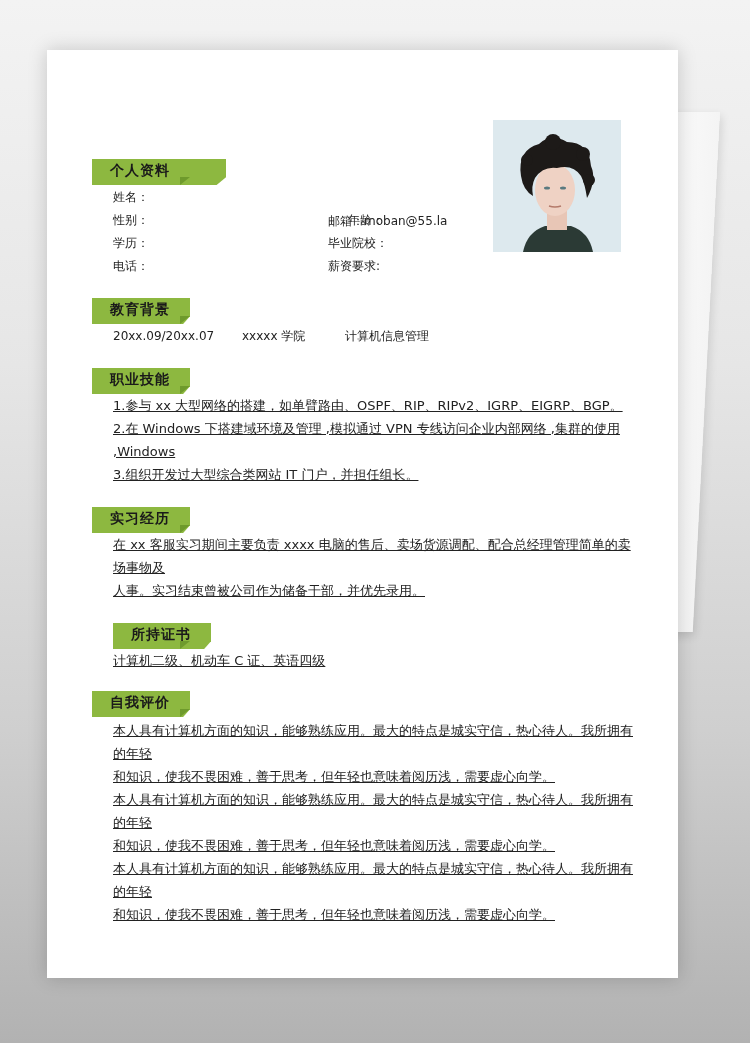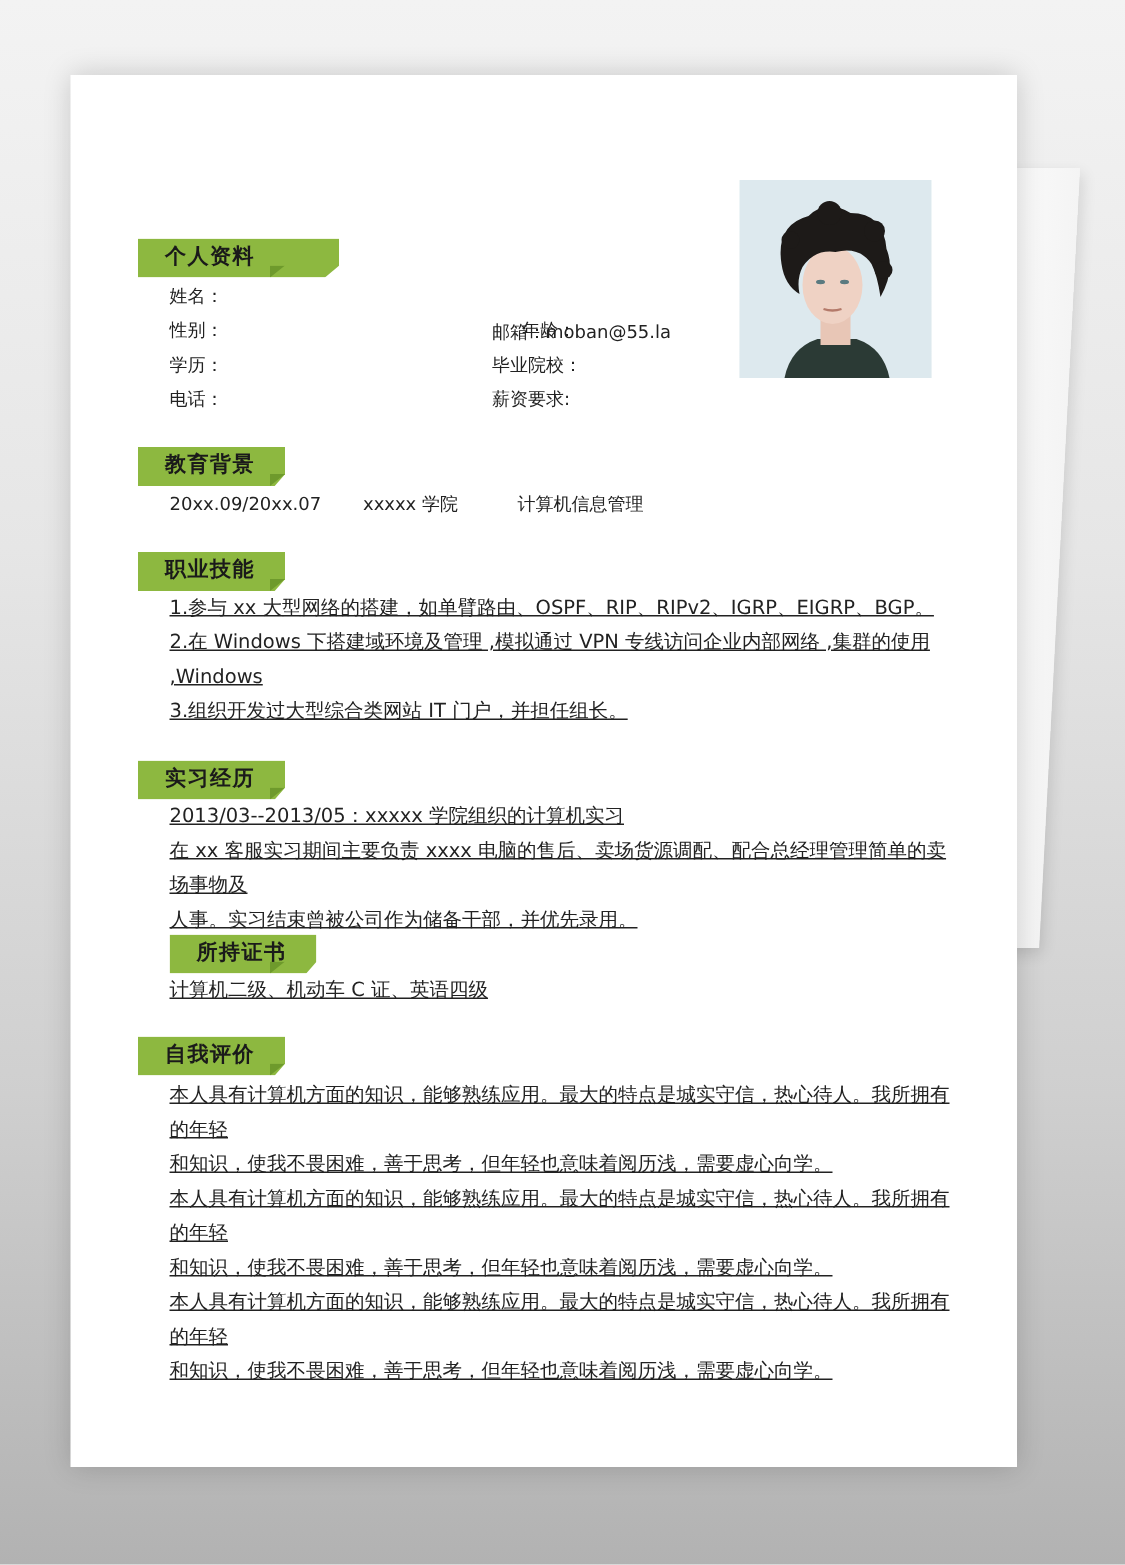--- a/index.html
+++ b/index.html
@@ -107,21 +107,20 @@
     <div>1.参与 xx 大型网络的搭建，如单臂路由、OSPF、RIP、RIPv2、IGRP、EIGRP、BGP。</div>
     <div>2.在 Windows 下搭建域环境及管理 ,模拟通过 VPN 专线访问企业内部网络 ,集群的使用 ,Windows</div>
     <div>3.组织开发过大型综合类网站 IT 门户，并担任组长。</div>
   </div>
 
   <div class="sec-head" style="top:457px;">
     <span class="sec-title">实习经历</span>
   </div>
   <div class="sec-fold" style="left:133px; top:475px;"></div>
   <div class="para" style="top:483px;">
-    <div>2013/03--2013/05：xxxxx 学院组织的计算机实习</div>
     <div>在 xx 客服实习期间主要负责 xxxx 电脑的售后、卖场货源调配、配合总经理管理简单的卖场事物及</div>
     <div>人事。实习结束曾被公司作为储备干部，并优先录用。</div>
   </div>
 
   <div class="sec-head" style="top:573px;margin-left:21px;">
     <span class="sec-title">所持证书</span>
   </div>
   <div class="sec-fold" style="left:133px; top:591px;"></div>
   <div class="para" style="top:599px;">
     <div>计算机二级、机动车 C 证、英语四级</div>

